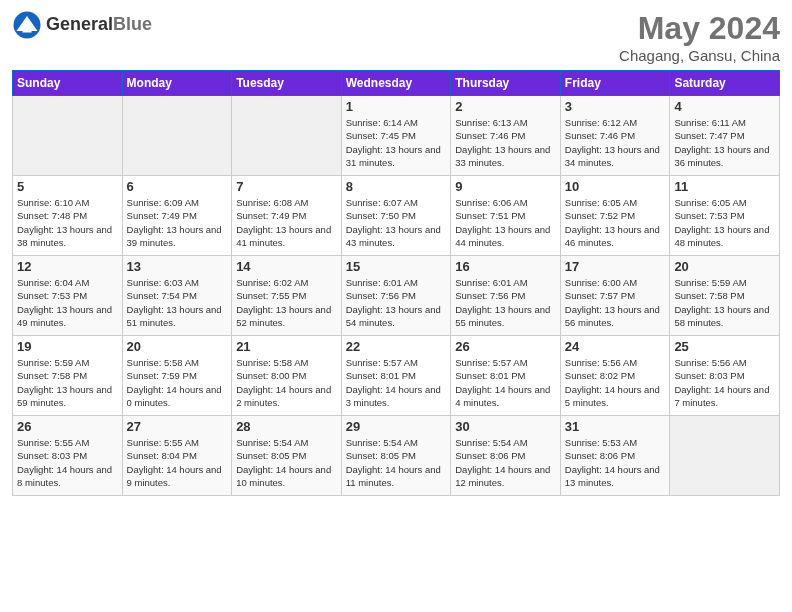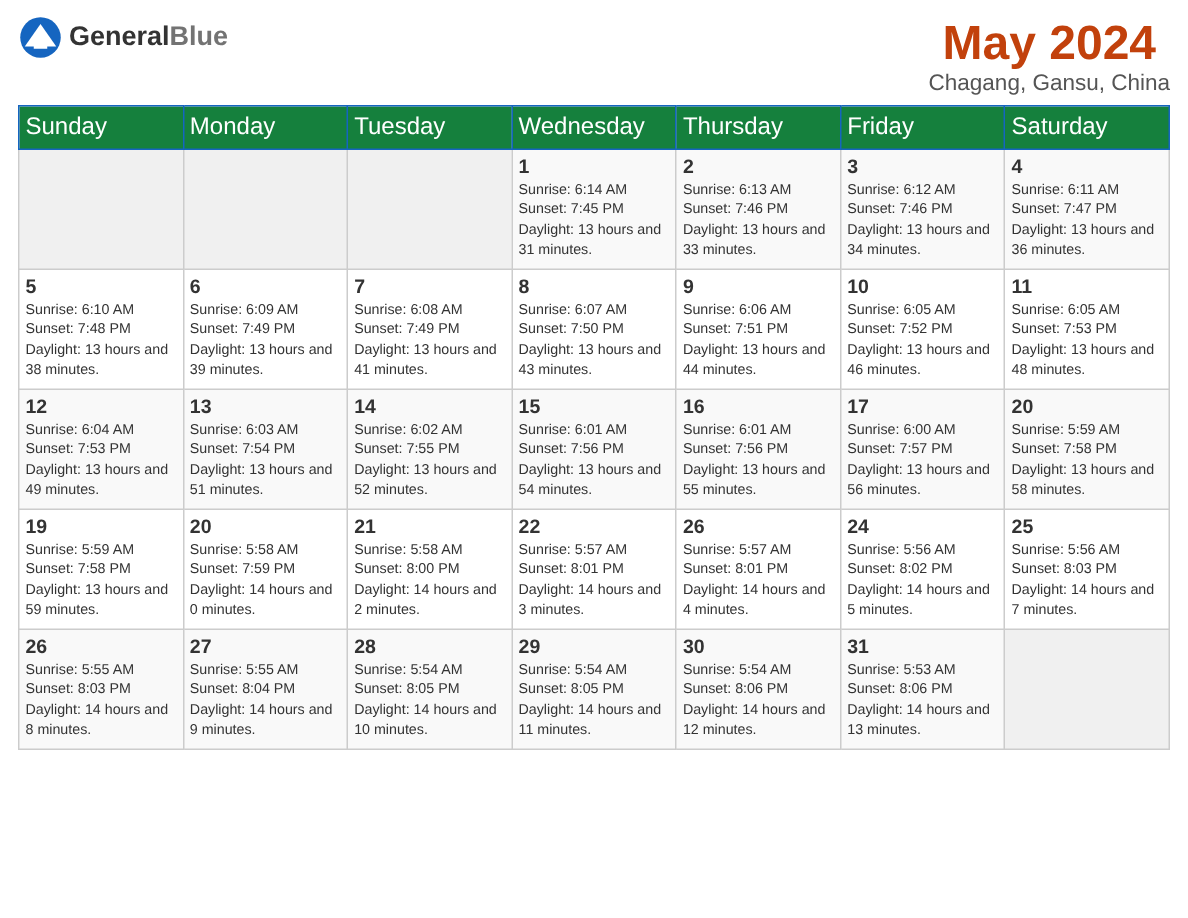--- a/index.html
+++ b/index.html
@@ -43,39 +43,38 @@
       width: 30px;
       height: 30px;
       margin-right: 4px;
     }
     .title-block {
       text-align: right;
     }
     .month-title {
       font-size: 32px;
       font-weight: bold;
-      color: #c2410c;
-      text-align: center;
+      color: #737373;
     }
     .location {
       font-size: 15px;
       color: #555;
     }
     .calendar {
       width: 100%;
       border-collapse: collapse;
       font-size: 10.5px;
     }
     .calendar thead th {
-      background-color: #15803d;
+      background-color: #6d28d9;
       color: #fff;
       padding: 5px 4px;
       text-align: left;
-      font-size: 16px;
-      font-weight: normal;
+      font-size: 12px;
+      font-weight: bold;
       border: 1px solid #1565c0;
     }
     .calendar tbody td {
       border: 1px solid #ccc;
       vertical-align: top;
       padding: 3px 4px;
       width: calc(100% / 7);
       height: 80px;
       background: #fff;
     }

